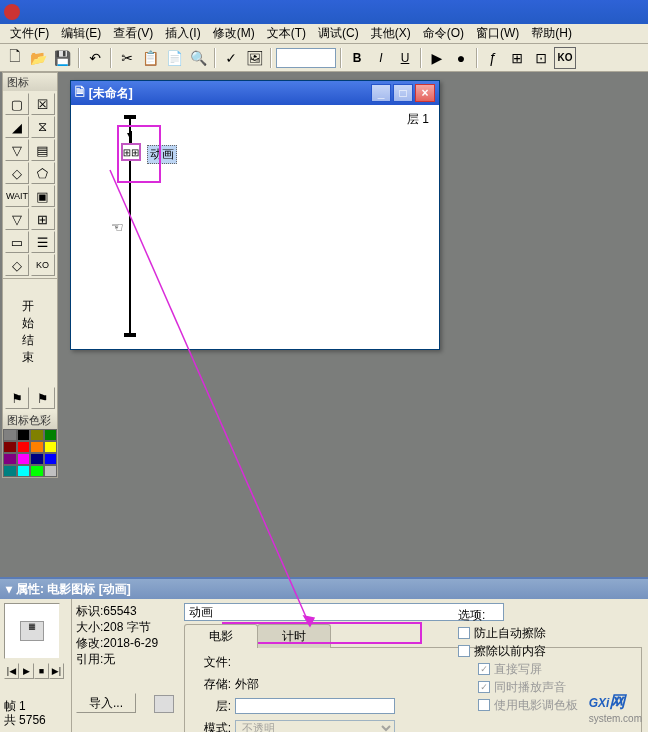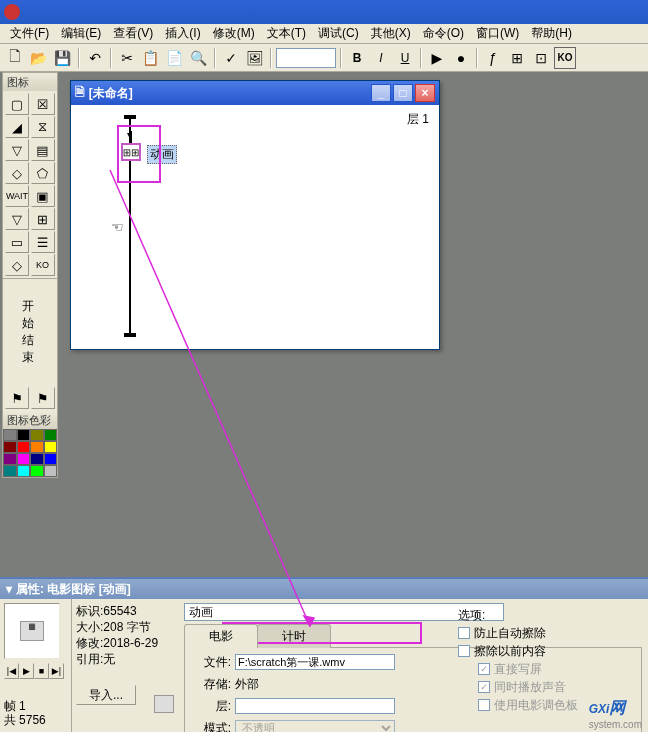--- a/index.html
+++ b/index.html
@@ -59,21 +59,21 @@
 .props-title { height: 20px; background: linear-gradient(#8ea9cd, #7693bf); color: #fff; font-weight: bold; padding: 2px 6px; display: flex; align-items: center; }
 .props-body { display: flex; height: calc(100% - 20px); }
 .props-left { width: 72px; padding: 4px; border-right: 1px solid #aca899; }
 .thumb { width: 56px; height: 56px; border: 1px inset #ece9d8; background: #fff; margin-bottom: 4px; display: flex; align-items: center; justify-content: center; }
 .thumb-inner { width: 24px; height: 20px; border: 1px solid #999; background: #ddd; font-size: 8px; text-align: center; }
 .playback { display: flex; gap: 0; }
 .pbtn { width: 15px; height: 16px; border: 1px outset #ece9d8; background: #ece9d8; font-size: 9px; text-align: center; line-height: 14px; cursor: pointer; }
 .frame-info { font-size: 11px; margin-top: 20px; line-height: 14px; }
 
 .props-mid { width: 106px; padding: 4px; font-size: 11px; line-height: 16px; }
-.props-mid .import-btn { margin-top: 18px; width: 60px; height: 20px; border: 1px outset #ece9d8; background: #ece9d8; text-align: center; line-height: 18px; cursor: pointer; display: inline-block; }
+.props-mid .import-btn { margin-top: 26px; width: 60px; height: 20px; border: 1px outset #ece9d8; background: #ece9d8; text-align: center; line-height: 18px; cursor: pointer; display: inline-block; }
 .props-mid .icon-small { float: right; margin-top: 28px; width: 20px; height: 18px; border: 1px solid #999; background: #ddd; }
 
 .props-right { flex: 1; padding: 4px 6px; }
 .name-input { width: 320px; height: 18px; border: 1px solid #7f9db9; background: #fff; padding: 0 4px; margin-bottom: 4px; }
 .tabs { display: flex; height: 22px; align-items: center; }
 .tab { padding: 3px 24px; border: 1px solid #aca899; background: #ece9d8; border-bottom: none; margin-right: -1px; border-radius: 3px 3px 0 0; cursor: pointer; }
 .tab.active { background: #ece9d8; position: relative; z-index: 2; }
 .tab:not(.active) { background: #d6d3c3; }
 .tab-content { border: 1px solid #aca899; padding: 6px; }
 .form-row { display: flex; align-items: flex-start; height: 22px; }
@@ -82,21 +82,21 @@
 .form-input.ro { background: #ece9d8; color: #888; }
 .opt-col { position: absolute; right: 60px; bottom: 18px; width: 130px; }
 .opt-row { display: flex; align-items: center; height: 18px; font-size: 11px; }
 .chk { width: 12px; height: 12px; border: 1px solid #7f9db9; background: #fff; margin-right: 4px; display: inline-flex; align-items: center; justify-content: center; font-size: 9px; }
 .chk.checked::after { content: "✓"; }
 .faded { color: #999; padding-left: 20px; }
 
 .highlight-box2 { position: absolute; left: 222px; bottom: 88px; width: 200px; height: 22px; border: 2px solid #d92bd9; pointer-events: none; }
 
 
-.watermark { position: absolute; right: 6px; bottom: 2px; font-size: 22px; font-style: italic; color: #2060c0; font-weight: bold; pointer-events: none; }
+.watermark { position: absolute; right: 6px; bottom: 8px; font-size: 22px; font-style: italic; color: #2060c0; font-weight: bold; pointer-events: none; }
 .watermark .sub { font-size: 10px; color: #888; font-style: normal; display: block; font-weight: normal; }
 </style>
 </head>
 <body>
 
 <div class="titlebar">
   <div class="icon"></div>
 </div>
 
 <div class="menubar">
@@ -259,21 +259,20 @@
     </div>
     <div class="props-right">
       <input class="name-input" value="动画" style="">
       <div class="tabs">
         <div class="tab active">电影</div>
         <div class="tab">计时</div>
       </div>
       <div class="tab-content">
         <div class="form-row">
           <div class="form-label">文件:</div>
-          <input class="form-input" value="F:\scratch第一课.wmv" style="">
         </div>
         <div class="form-row">
           <div class="form-label">存储:</div>
           <span>外部</span>
         </div>
         <div class="form-row">
           <div class="form-label">层:</div>
           <input class="form-input" style="">
         </div>
         <div class="form-row">

